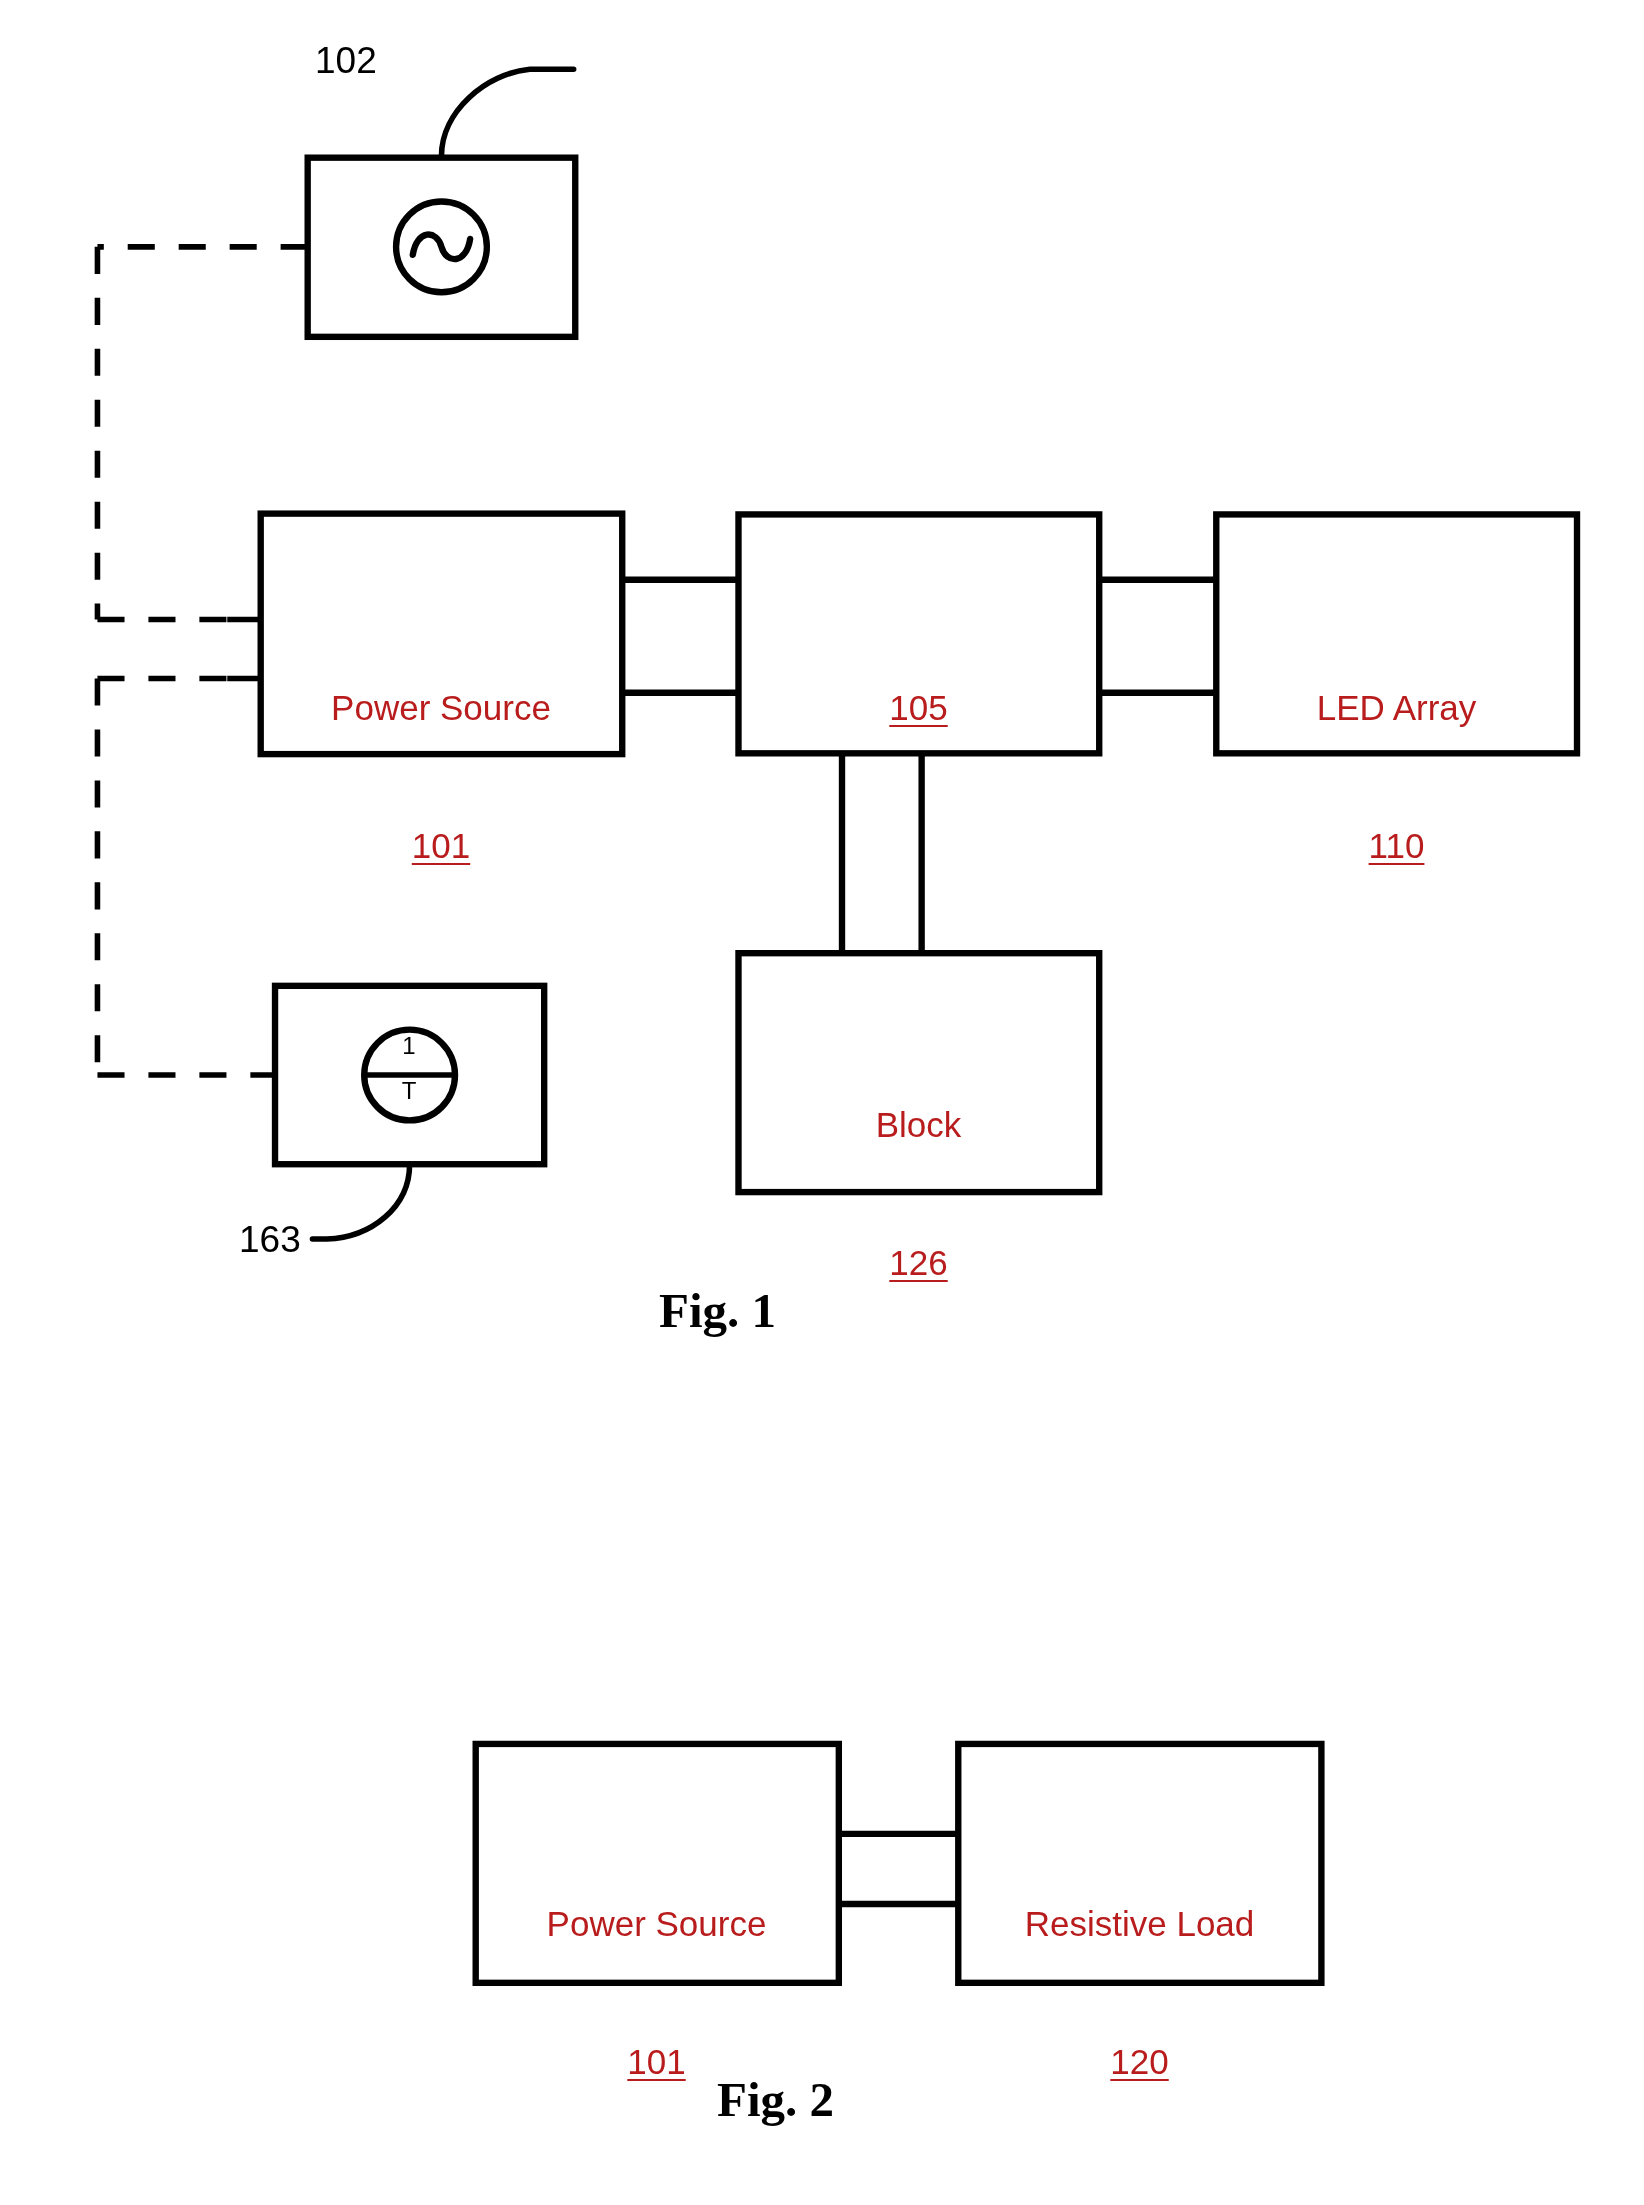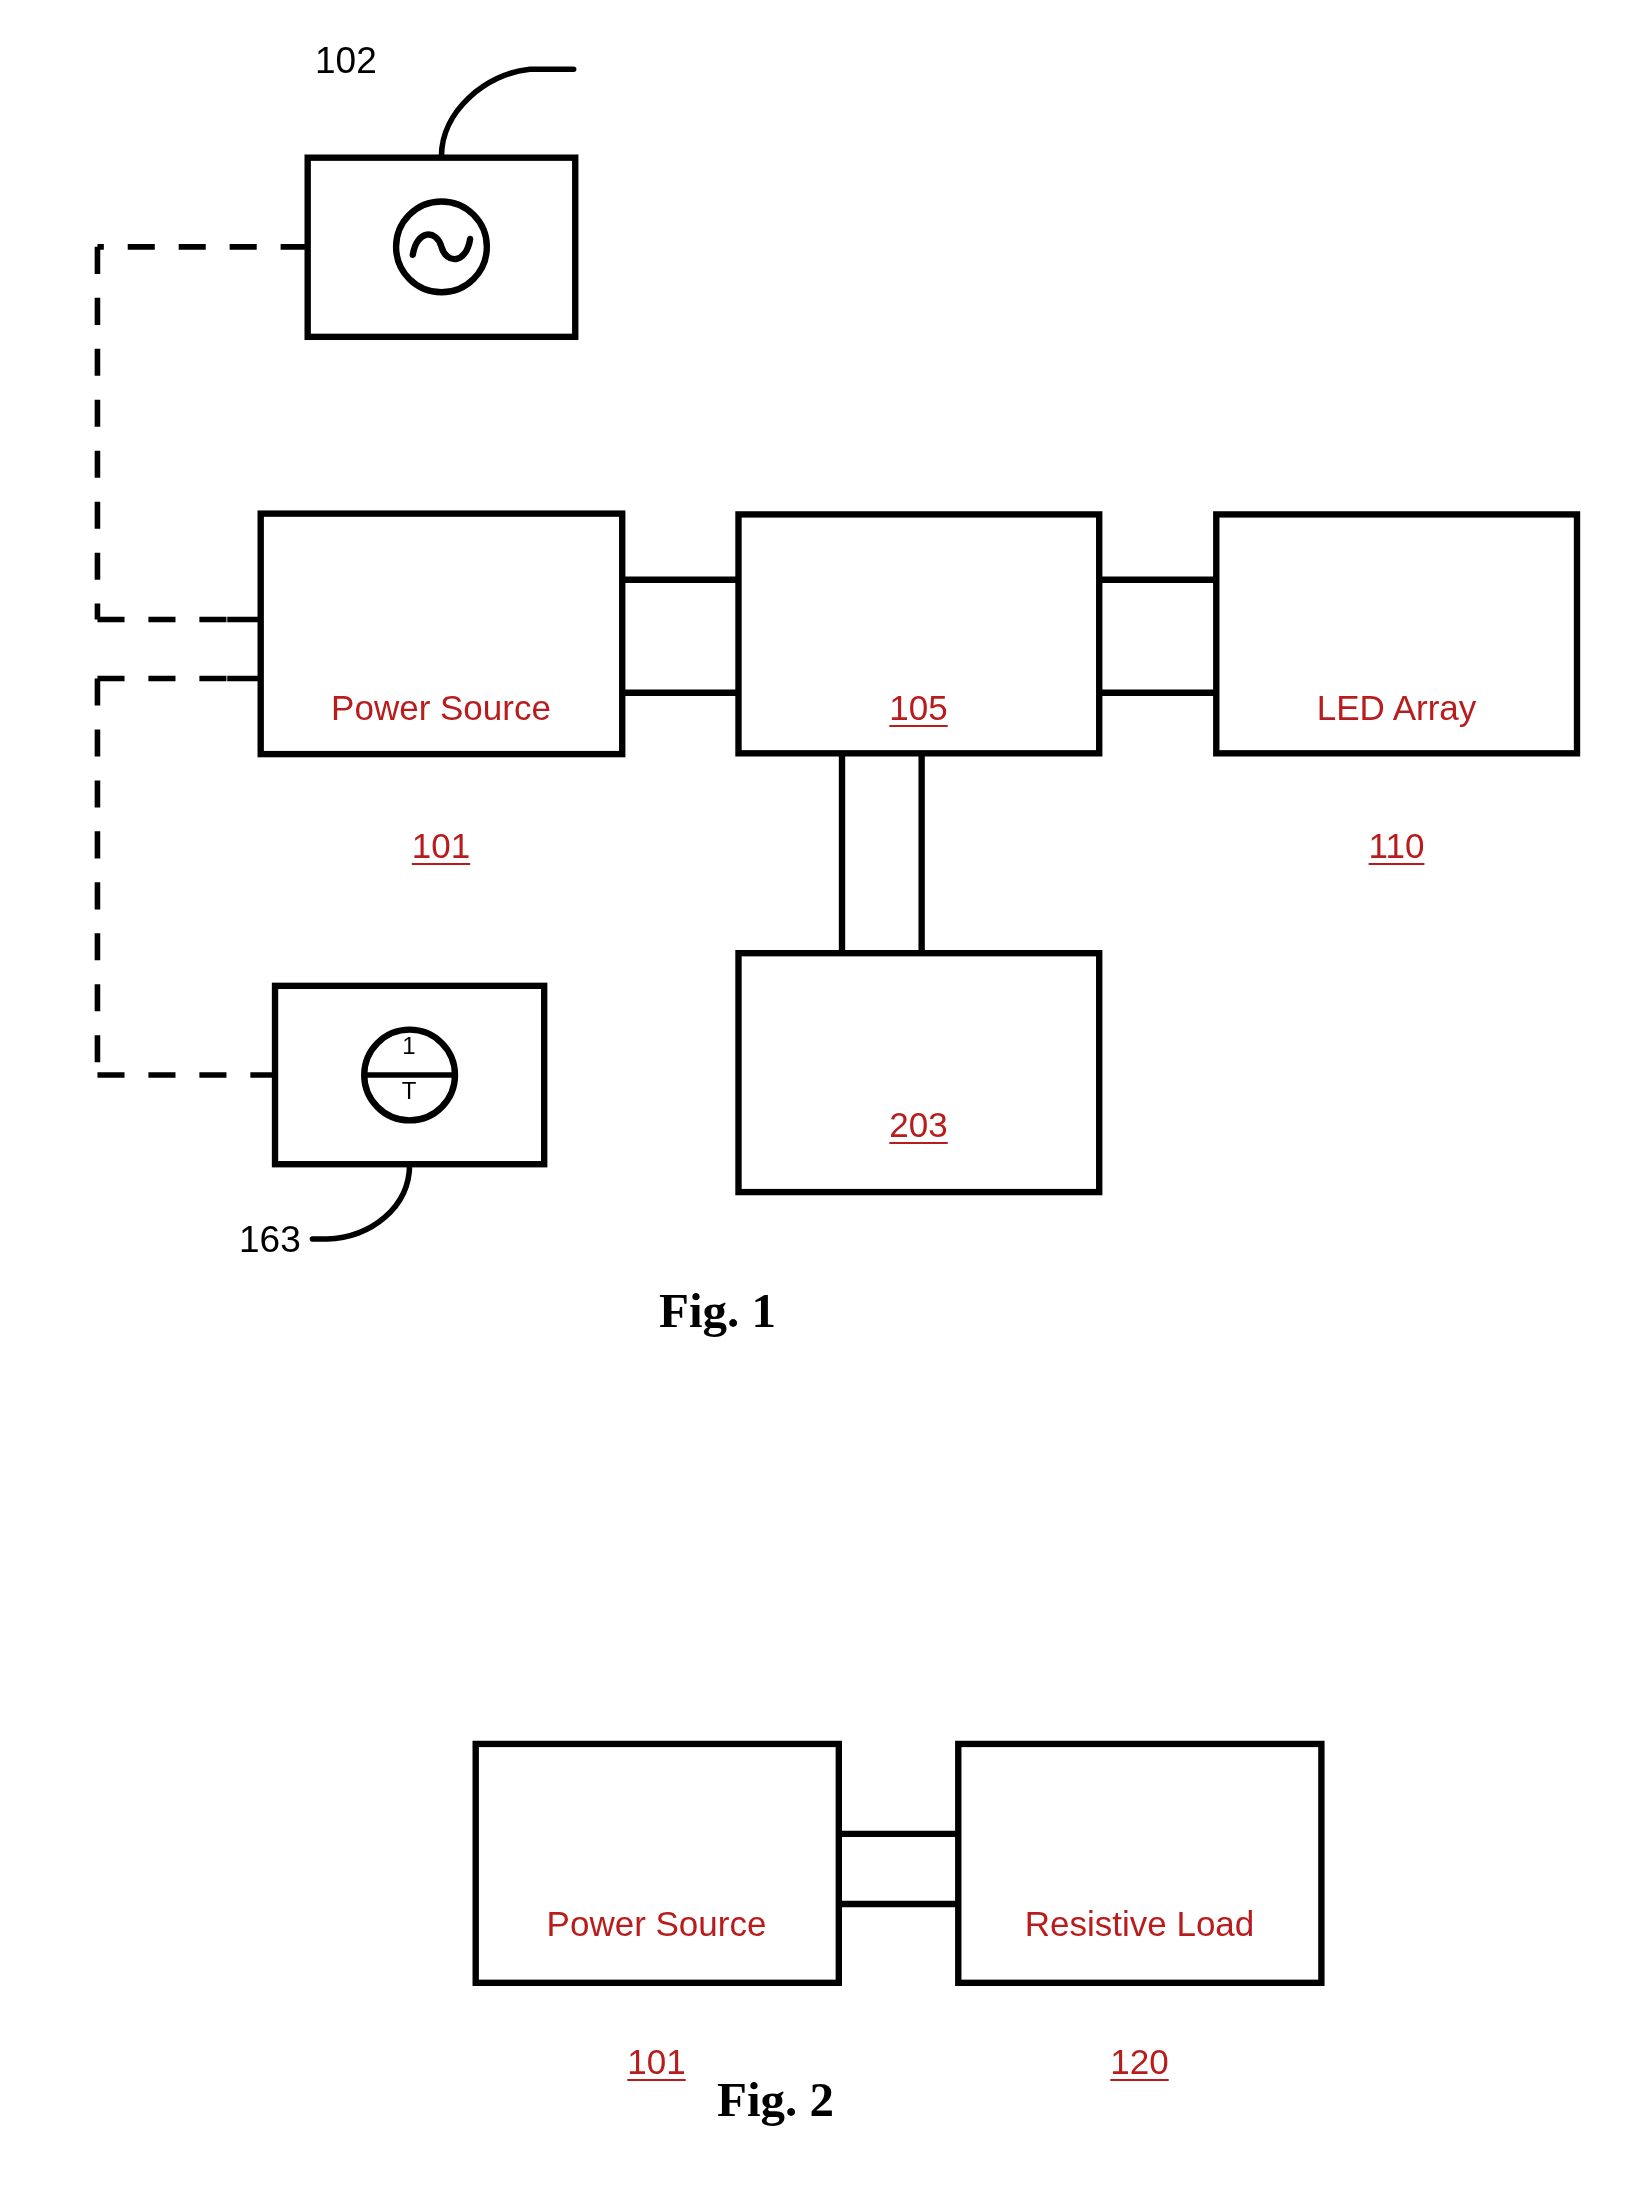--- a/index.html
+++ b/index.html
@@ -154,21 +154,22 @@
 <div class="blocklabel" style="left:738px; top:593px; width:361px;">
   <div class="num">105</div>
 </div>
 
 <div class="blocklabel" style="left:1216px; top:593px; width:361px;">
   <div>LED Array</div>
   <div class="num">110</div>
 </div>
 
 <div class="blocklabel" style="left:738px; top:1010px; width:361px;">
-  <div class="num">203</div>
+  <div>Block</div>
+  <div class="num">126</div>
 </div>
 
 <div class="figcaption" style="left:659px; top:1282px; width:361px;">Fig. 1</div>
 
 <div class="blocklabel" style="left:475px; top:1809px; width:363px;">
   <div>Power Source</div>
   <div class="num">101</div>
 </div>
 
 <div class="blocklabel" style="left:958px; top:1809px; width:363px;">

